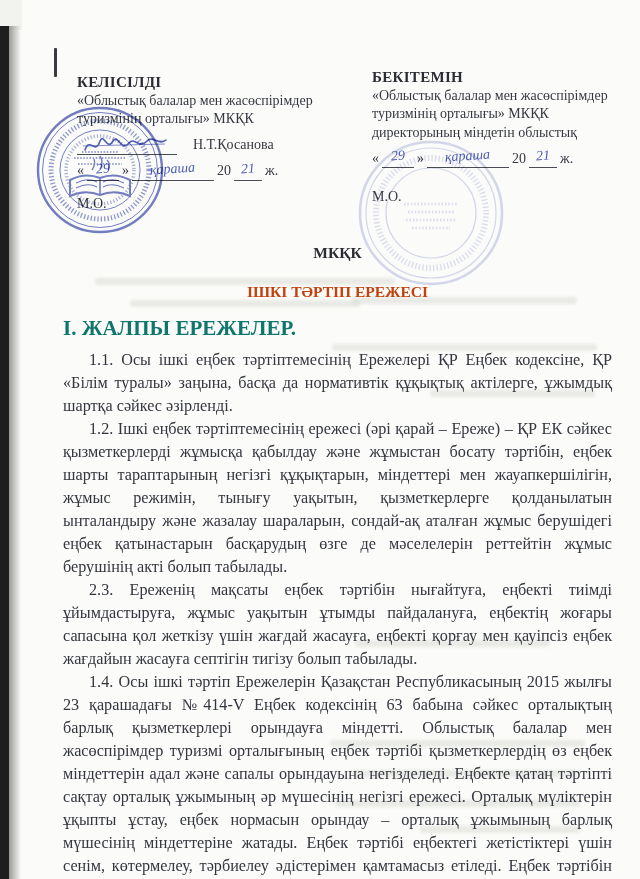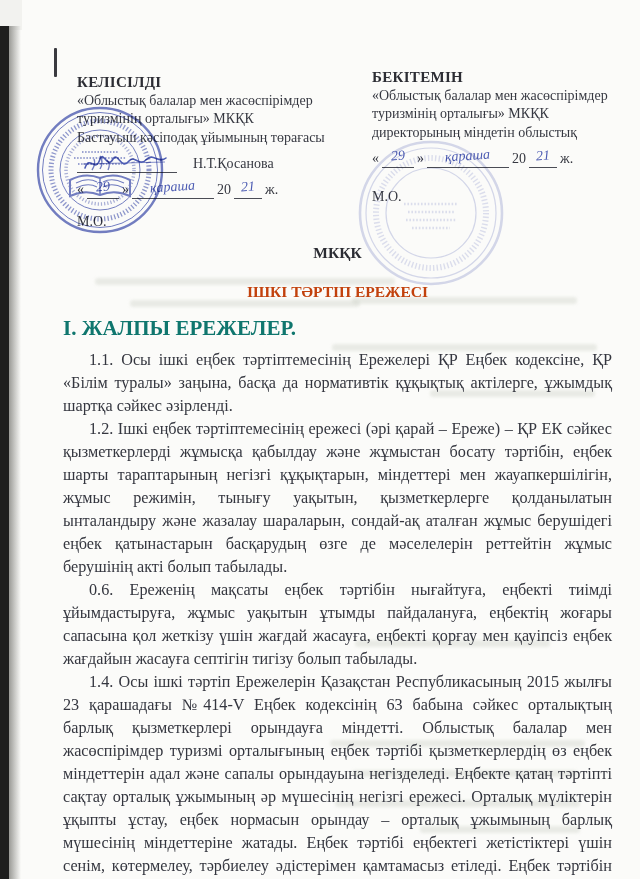--- a/index.html
+++ b/index.html
@@ -62,21 +62,20 @@
 <div class="bleed" style="left:355px;top:640px;width:195px"></div>
 <div class="bleed" style="left:330px;top:740px;width:255px"></div>
 <div class="bleed" style="left:352px;top:770px;width:225px"></div>
 <div class="bleed" style="left:335px;top:800px;width:245px"></div>
 <div class="bleed" style="left:420px;top:826px;width:160px"></div>
 
 <div class="approval approval-left">
   <div class="heading">КЕЛІСІЛДІ</div>
   <div class="org">«Облыстық балалар мен жасөспірімдер</div>
   <div class="org">туризмінің орталығы» МКҚК</div>
-  <div>Бастауыш кәсіподақ ұйымының төрағасы</div>
   <div class="sig-row">
     <span class="sig-line">
       <svg width="88" height="26" viewBox="0 0 88 26">
         <path d="M4,18 C9,4 14,24 19,9 C23,0 26,20 32,9 C37,1 40,21 48,11 C54,4 58,18 66,9 C72,3 78,14 85,8" fill="none" stroke="#4d5cb3" stroke-width="1.6" stroke-linecap="round"></path>
         <path d="M2,14 L84,12" fill="none" stroke="#4d5cb3" stroke-width="1" opacity=".7"></path>
       </svg>
     </span>
     <span>Н.Т.Қосанова</span>
   </div>
   <div class="date-row">
@@ -136,17 +135,17 @@
 <div class="content">
   <div class="doc-title">МКҚК</div>
 
   <div class="doc-heading">ІШКІ ТӘРТІП ЕРЕЖЕСІ</div>
 
   <div class="sec-heading">I. ЖАЛПЫ ЕРЕЖЕЛЕР.</div>
 
   <div class="paras">
     <p>1.1. Осы ішкі еңбек тәртіптемесінің Ережелері ҚР Еңбек кодексіне, ҚР «Білім туралы» заңына, басқа да нормативтік құқықтық актілерге, ұжымдық шартқа сәйкес әзірленді.</p>
     <p>1.2. Ішкі еңбек тәртіптемесінің ережесі (әрі қарай – Ереже) – ҚР ЕК сәйкес қызметкерлерді жұмысқа қабылдау және жұмыстан босату тәртібін, еңбек шарты тараптарының негізгі құқықтарын, міндеттері мен жауапкершілігін, жұмыс режимін, тынығу уақытын, қызметкерлерге қолданылатын ынталандыру және жазалау шараларын, сондай-ақ аталған жұмыс берушідегі еңбек қатынастарын басқарудың өзге де мәселелерін реттейтін жұмыс берушінің акті болып табылады.</p>
-    <p>0.6. Ереженің мақсаты еңбек тәртібін нығайтуға, еңбекті тиімді ұйымдастыруға, жұмыс уақытын ұтымды пайдалануға, еңбектің жоғары сапасына қол жеткізу үшін жағдай жасауға, еңбекті қорғау мен қауіпсіз еңбек жағдайын жасауға септігін тигізу болып табылады.</p>
+    <p>2.3. Ереженің мақсаты еңбек тәртібін нығайтуға, еңбекті тиімді ұйымдастыруға, жұмыс уақытын ұтымды пайдалануға, еңбектің жоғары сапасына қол жеткізу үшін жағдай жасауға, еңбекті қорғау мен қауіпсіз еңбек жағдайын жасауға септігін тигізу болып табылады.</p>
     <p>1.4. Осы ішкі тәртіп Ережелерін Қазақстан Республикасының 2015 жылғы 23 қарашадағы №414-V Еңбек кодексінің 63 бабына сәйкес орталықтың барлық қызметкерлері орындауға міндетті. Облыстық балалар мен жасөспірімдер туризмі орталығының еңбек тәртібі қызметкерлердің өз еңбек міндеттерін адал және сапалы орындауына негізделеді. Еңбекте қатаң тәртіпті сақтау орталық ұжымының әр мүшесінің негізгі ережесі. Орталық мүліктерін ұқыпты ұстау, еңбек нормасын орындау – орталық ұжымының барлық мүшесінің міндеттеріне жатады. Еңбек тәртібі еңбектегі жетістіктері үшін сенім, көтермелеу, тәрбиелеу әдістерімен қамтамасыз етіледі. Еңбек тәртібін бұзғандарға Қазақстан Республикасының Еңбек кодексінің 64 – бабына сәйкес жаза қолданылады.</p>
   </div>
 
 </div>
 
 </body></html>

